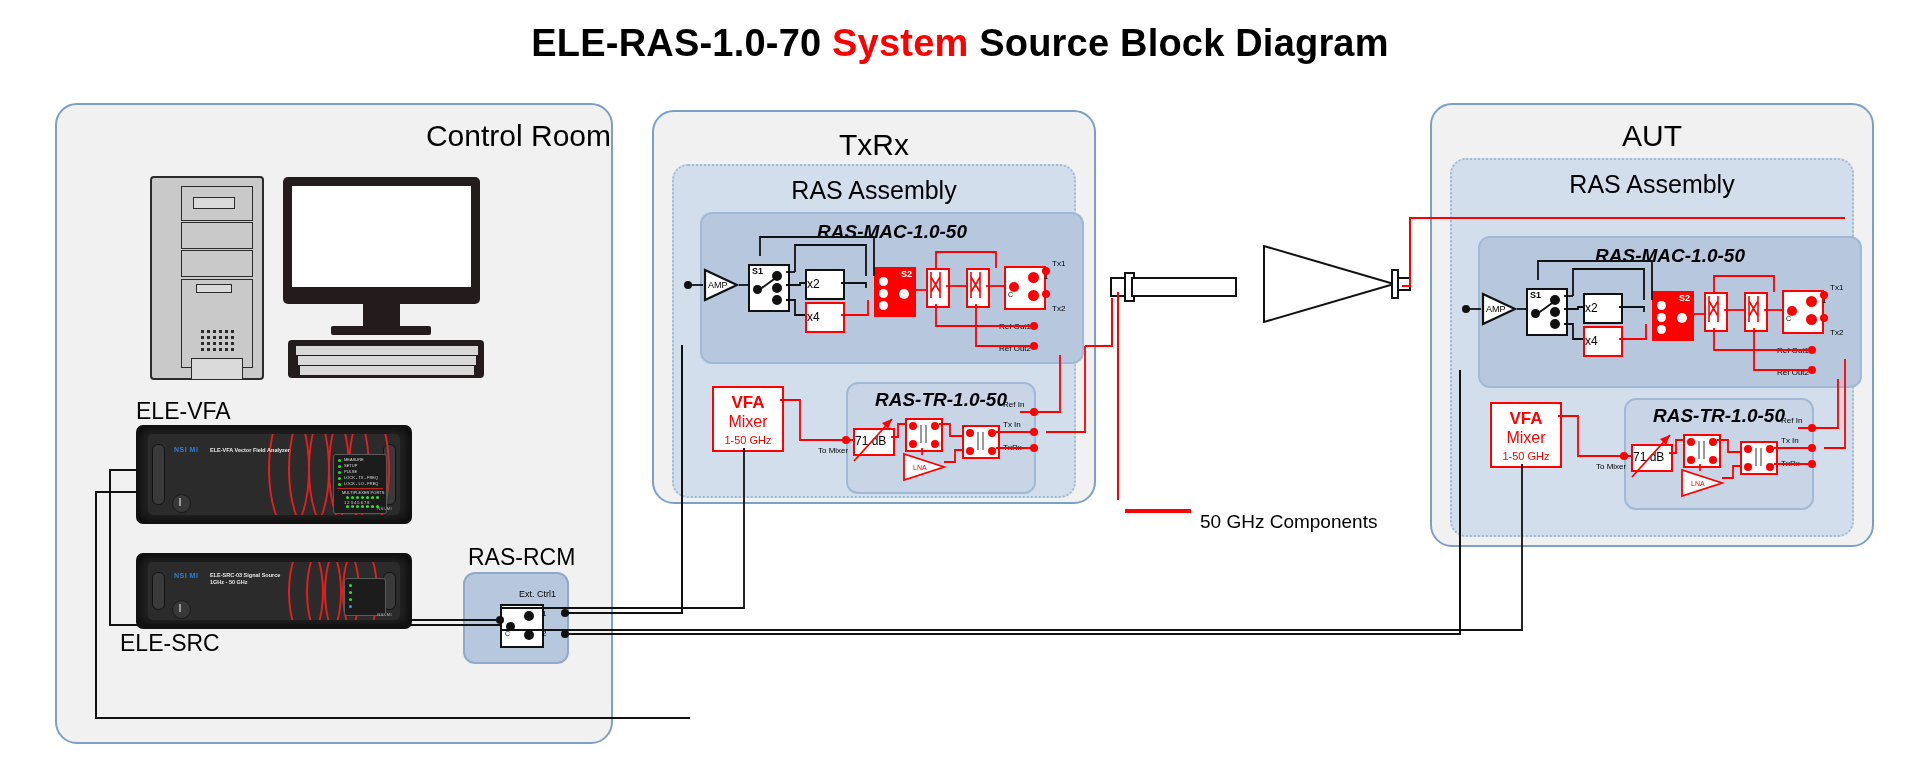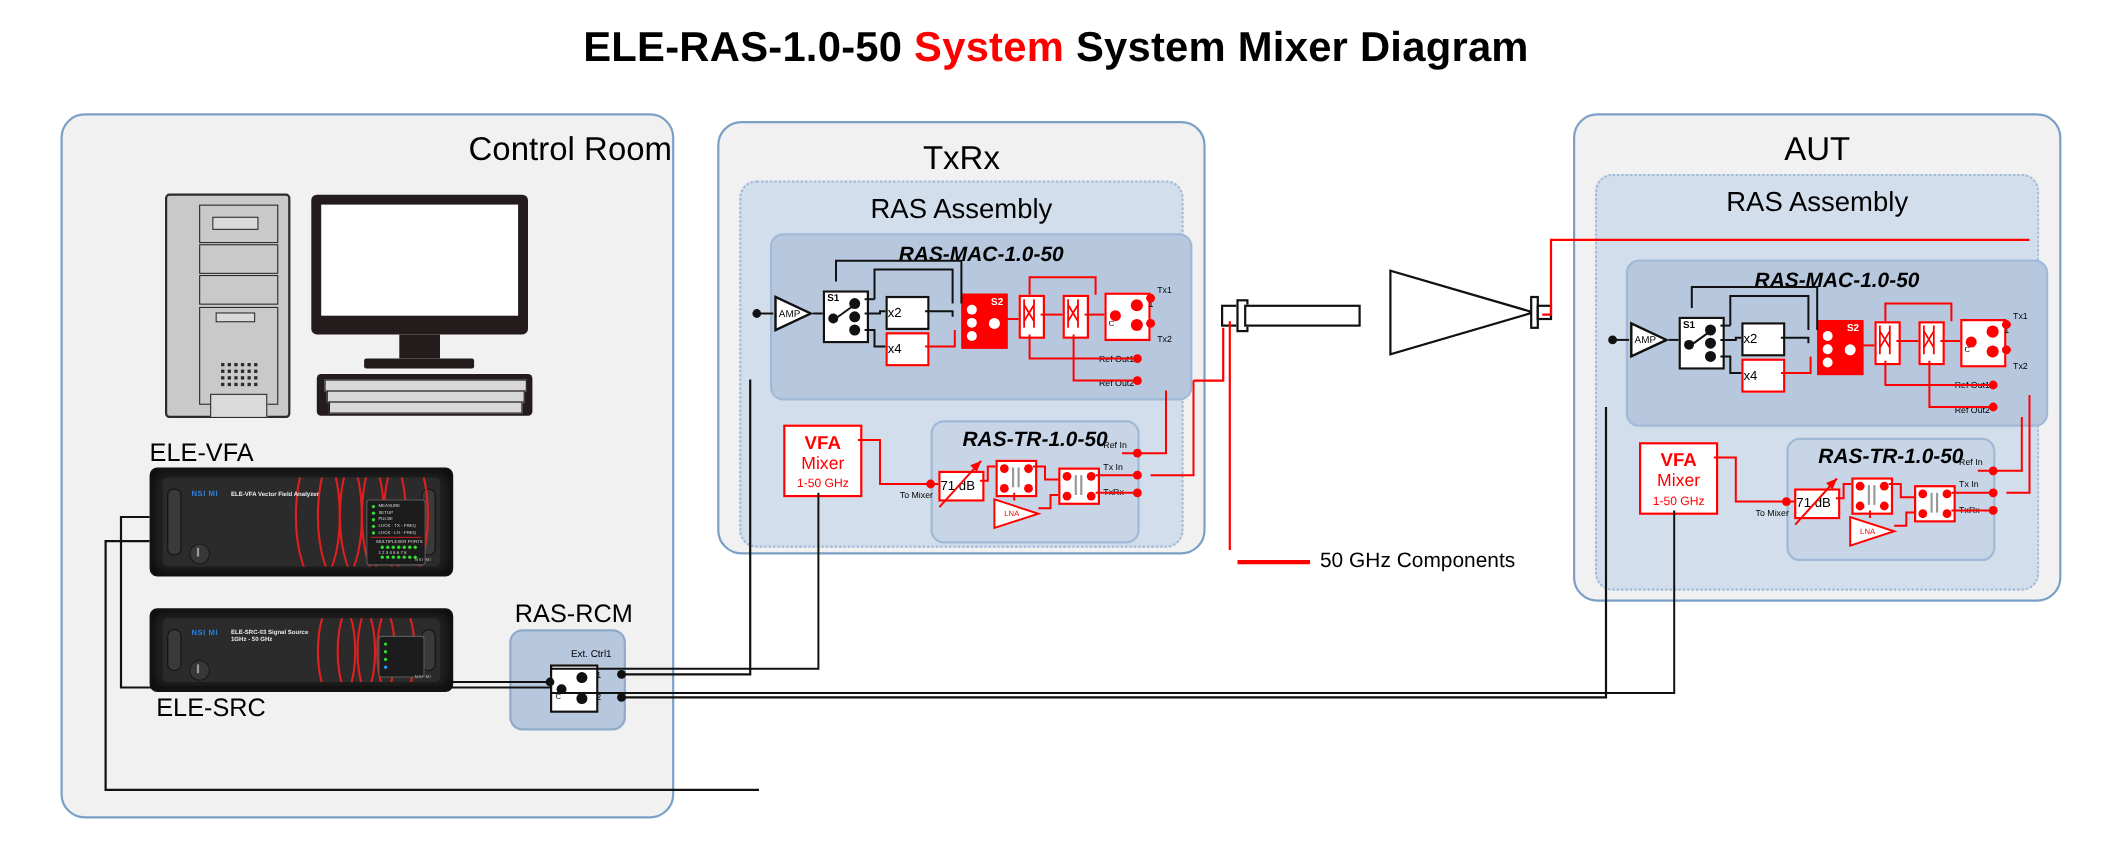--- a/index.html
+++ b/index.html
@@ -59,29 +59,29 @@
   .boxrf{position:absolute;background:#FF0000;border:2px solid #FF0000;}
   .dotk{position:absolute;background:#111;border-radius:50%;}
   .dotw{position:absolute;background:#fff;border-radius:50%;}
   .txt-c{position:absolute;width:100%;text-align:left;}
 
   .vfabox{position:absolute;background:#fff;border:2.5px solid #FF0000;text-align:center;color:#FF0000;}
   .vfabox .l1{font-size:17px;font-weight:bold;margin-top:5px;}
   .vfabox .l2{font-size:16px;}
   .vfabox .l3{font-size:11px;margin-top:3px;}
 
-  .legend-label{position:absolute;font-size:19px;}
+  .legend-label{position:absolute;font-size:19px;margin-top:12px;}
   .rcm-label{position:absolute;font-size:23px;}
   .rcm-box{position:absolute;background:#B7C8DE;border:2px solid #8FAAC9;border-radius:12px;}
 </style>
 </head>
 <body>
 
 <div class="abs" id="title">
-  <span>ELE-RAS-1.0-50 </span><span class="red">System</span><span> System Mixer Diagram</span>
+  <span>ELE-RAS-1.0-70 </span><span class="red">System</span><span> Source Block Diagram</span>
 </div>
 
 <div class="abs panel" style="left:55px;top:103px;width:554px;height:637px;">
   <div class="panel-title" style="top:14px;text-align:right;">Control Room</div>
 </div>
 
 <div class="abs tower" style="left:150px;top:176px;width:110px;height:200px;">
   <div class="tower-bay" style="left:29px;top:8px;width:70px;height:33px;">
      <div class="tower-slot" style="left:11px;top:10px;width:40px;height:10px;"></div>
   </div>
@@ -192,21 +192,21 @@
     <div class="rack-pwr" style="left:24px;top:38px;"></div>
     <div class="ledpanel" style="left:196px;top:16px;width:40px;height:36px;">
       <div class="led" style="left:4px;top:5px;background:#3d3;"></div>
       <div class="led" style="left:4px;top:12px;background:#3d3;"></div>
       <div class="led" style="left:4px;top:19px;background:#3d3;"></div>
       <div class="led" style="left:4px;top:26px;background:#39f;"></div>
     </div>
     <div class="rack-brand" style="right:8px;bottom:3px;">NSI-MI</div>
   </div>
 </div>
-<div class="abs rack-label" style="left:142px;top:630px;">ELE-SRC</div>
+<div class="abs rack-label" style="left:120px;top:630px;">ELE-SRC</div>
 
 <div class="abs rcm-label" style="left:468px;top:544px;">RAS-RCM</div>
 <div class="abs rcm-box" style="left:463px;top:572px;width:102px;height:88px;"></div>
 <div class="abs lbl" style="left:519px;top:590px;font-size:9px;">Ext. Ctrl1</div>
 <div class="abs boxw" style="left:500px;top:604px;width:40px;height:40px;">
   <div class="dotk" style="left:4px;top:16px;width:9px;height:9px;"></div>
   <div class="dotk" style="left:22px;top:5px;width:10px;height:10px;"></div>
   <div class="dotk" style="left:22px;top:24px;width:10px;height:10px;"></div>
   <div class="abs" style="left:3px;top:24px;font-size:7px;">C</div>
 </div>

